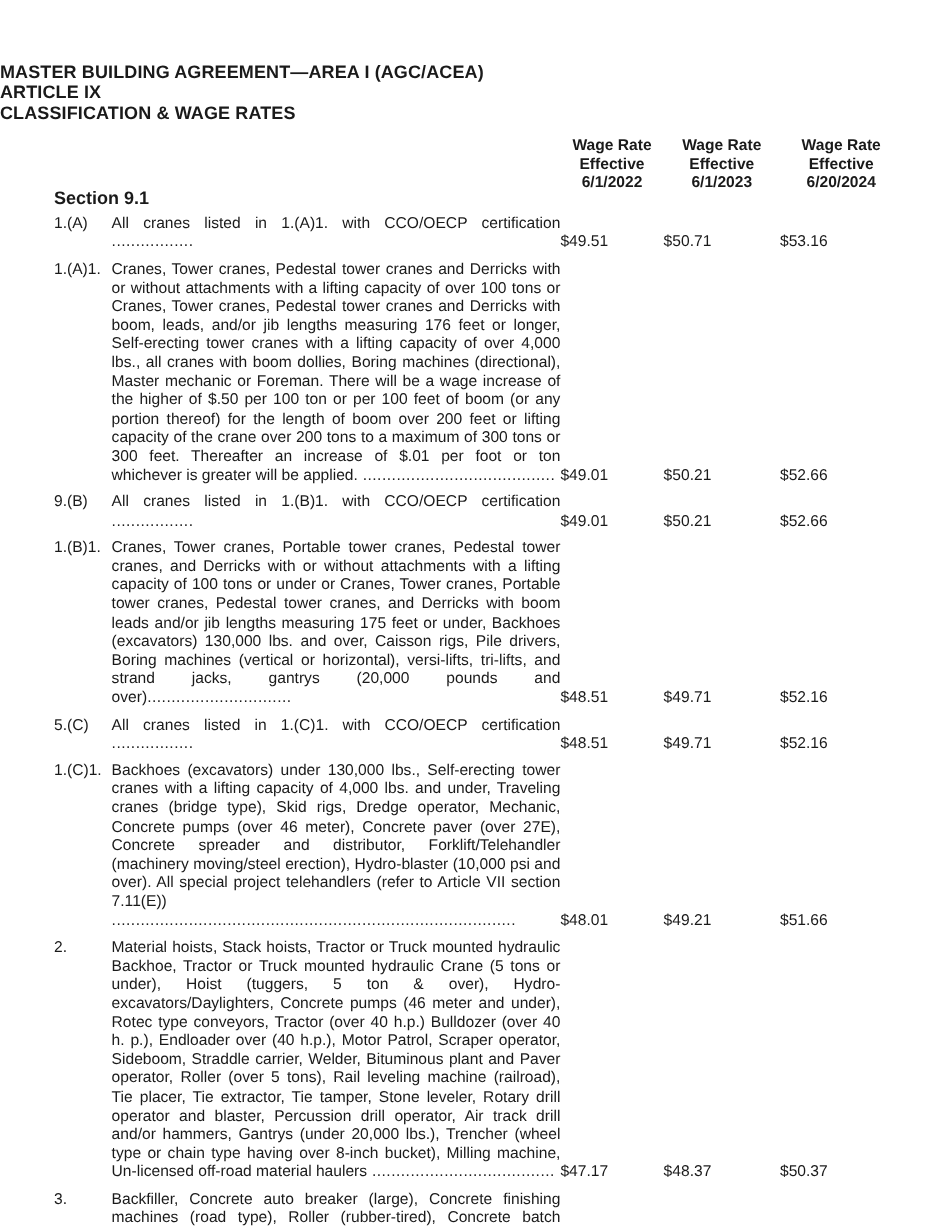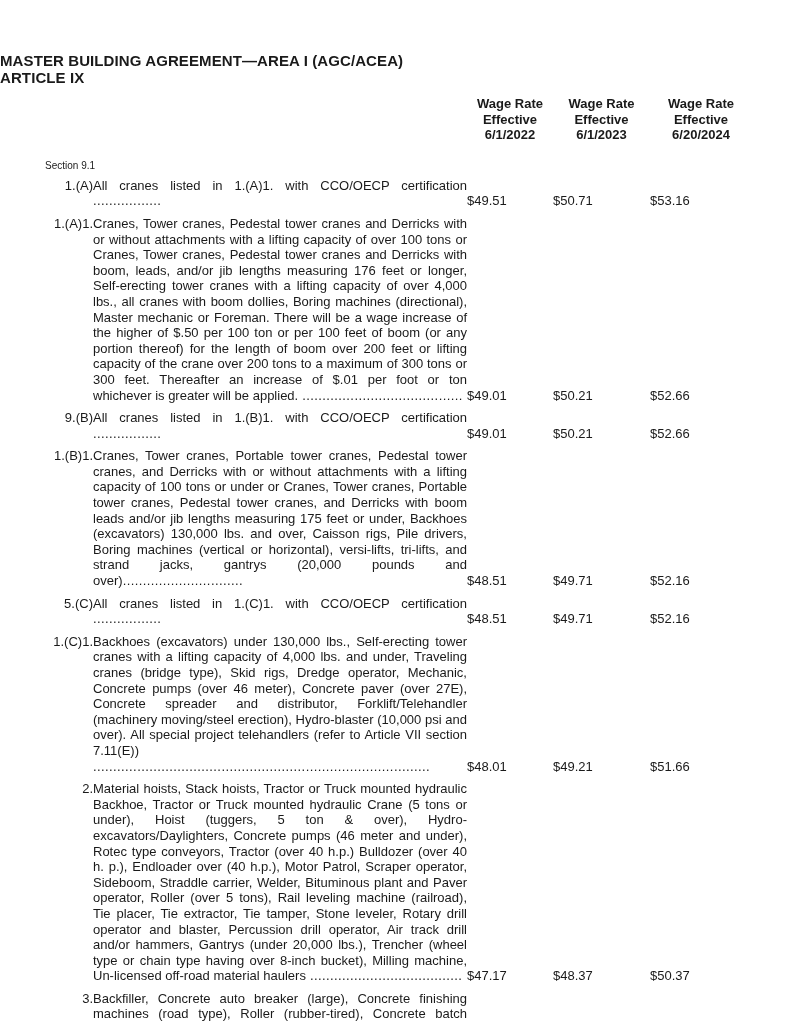--- a/index.html
+++ b/index.html
@@ -34,61 +34,61 @@
     grid-template-columns: 422px 86px 97px 102px;
     margin-left: 45px;
     margin-top: 10px;
     align-items: end;
   }
   .col-head {
     text-align: center;
     font-weight: bold;
     font-size: 13px;
     line-height: 15.6px;
-    margin-bottom: 31px;
+    margin-bottom: 14px;
   }
   .section-block {
-    font-weight: normal;
-    font-size: 10px;
+    font-weight: bold;
+    font-size: 15px;
     line-height: 15.6px;
   }
   .entries {
     margin-top: 4px;
   }
   .row {
     display: grid;
     grid-template-columns: 48px 374px 86px 97px 102px;
     margin-left: 45px;
     margin-bottom: 7px;
     font-size: 13px;
     line-height: 15.6px;
   }
   .cell-id {
     align-self: start;
-    text-align: right;
   }
   .cell-text {
     text-align: justify;
   }
   .cell-rate {
     align-self: end;
     white-space: nowrap;
   }
   .leader {
     letter-spacing: 0.4px;
   }
 </style>
 </head>
 <body>
 
 <div class="page">
 
   <div class="titles">
     <div>MASTER BUILDING AGREEMENT—AREA I (AGC/ACEA)</div>
     <div>ARTICLE IX</div>
+    <div>CLASSIFICATION &amp; WAGE RATES</div>
   </div>
 
   <div class="header-band">
     <div class="section-block">
       <div>Section 9.1</div>
     </div>
     <div class="col-head">
       <div>Wage Rate</div>
       <div>Effective</div>
       <div>6/1/2022</div>

